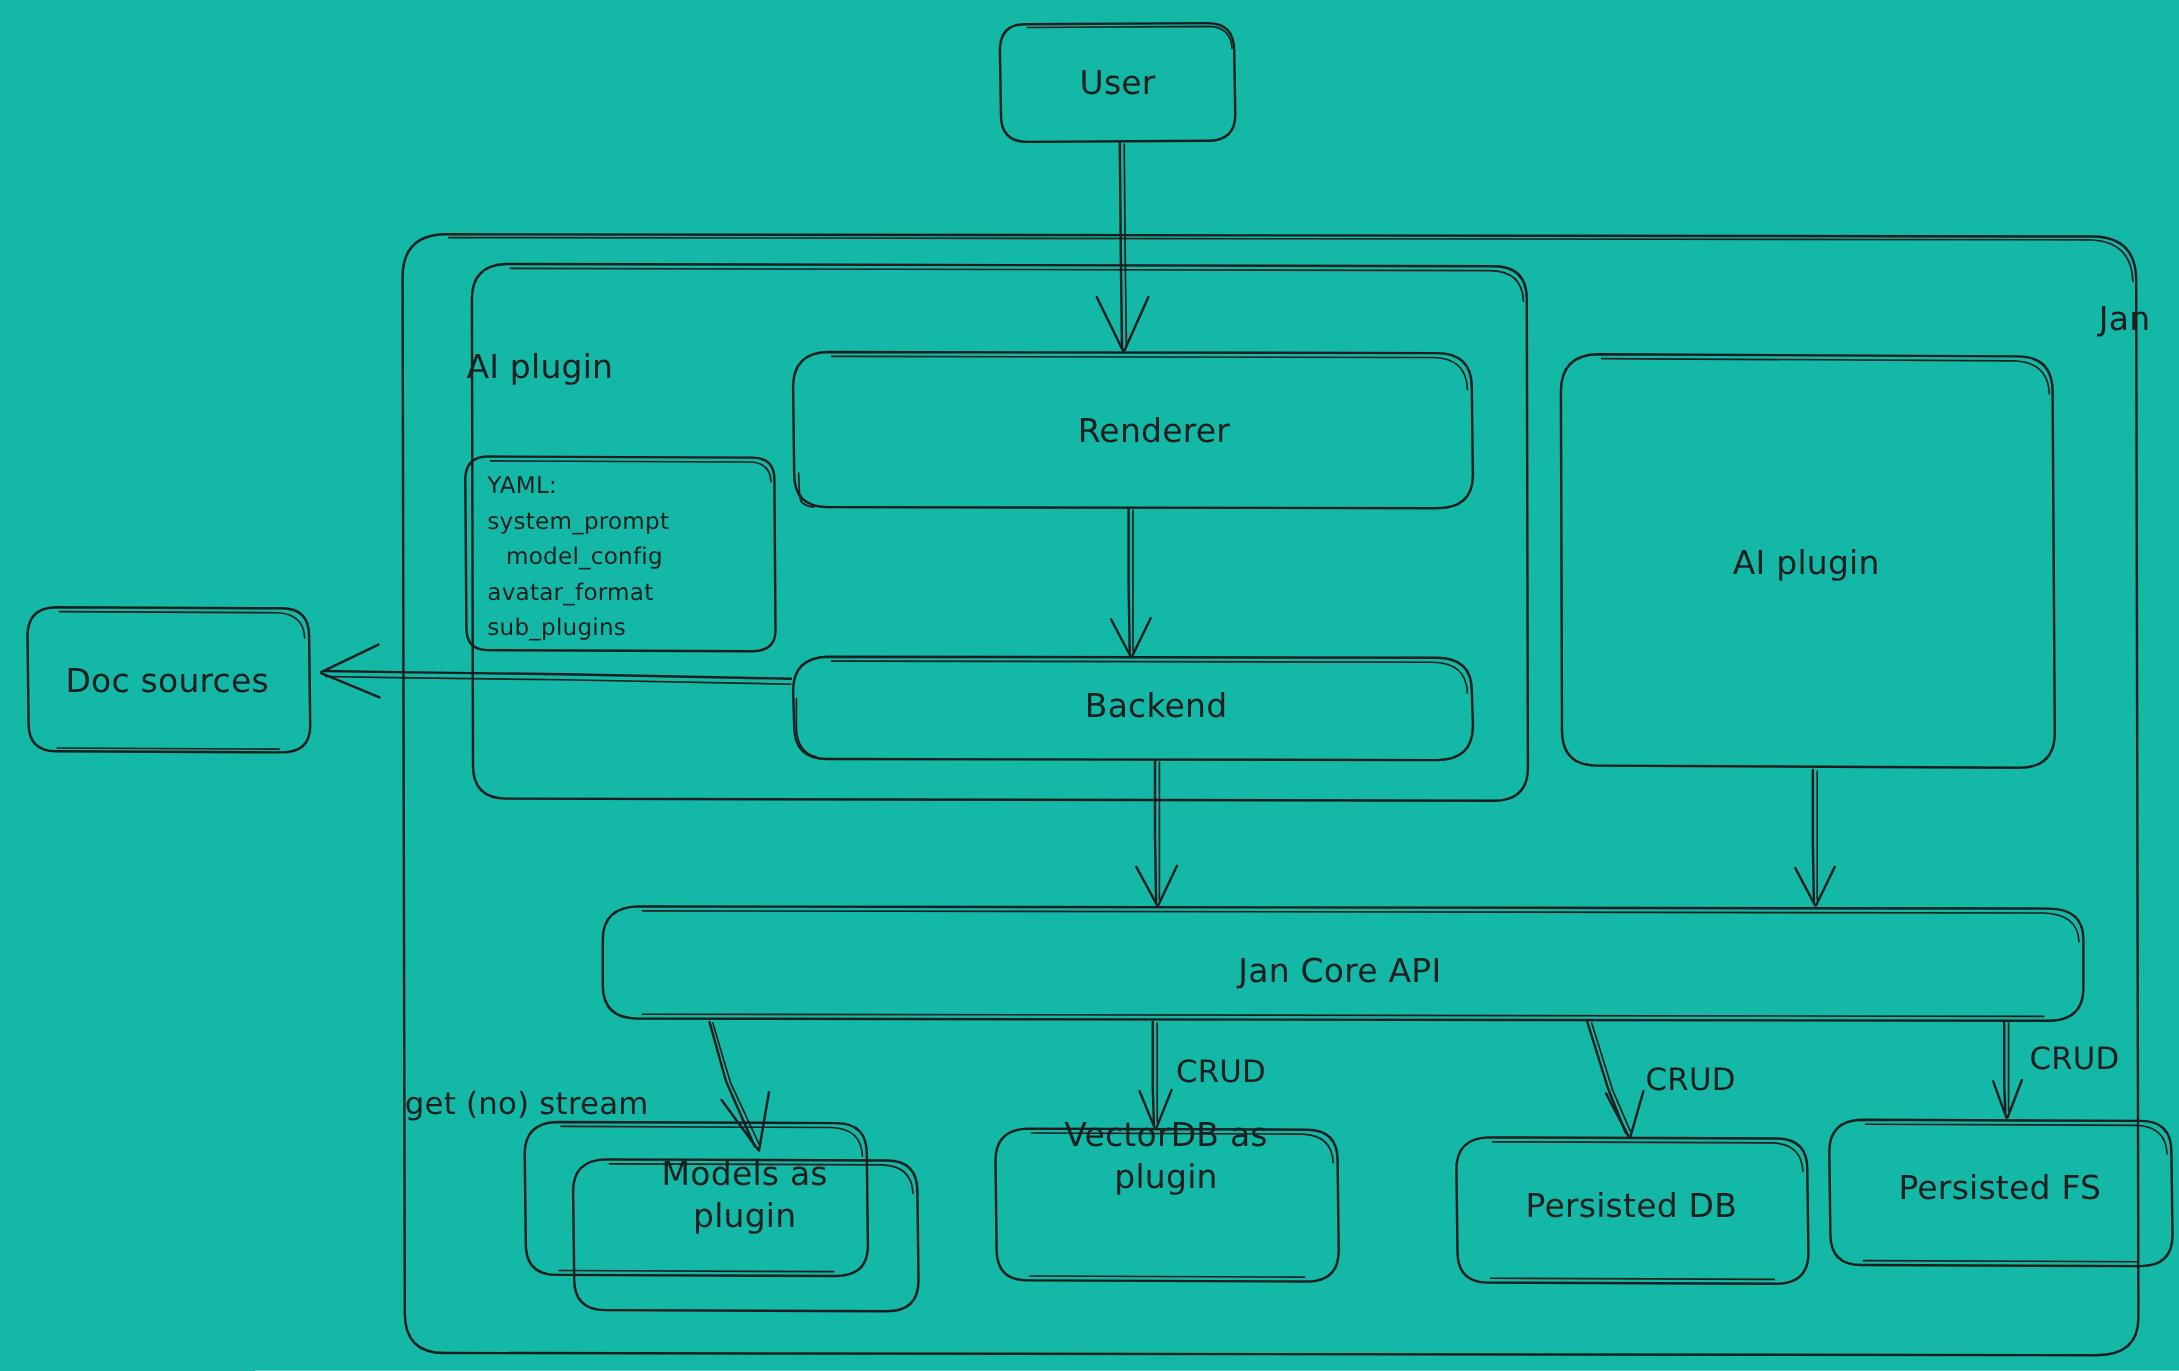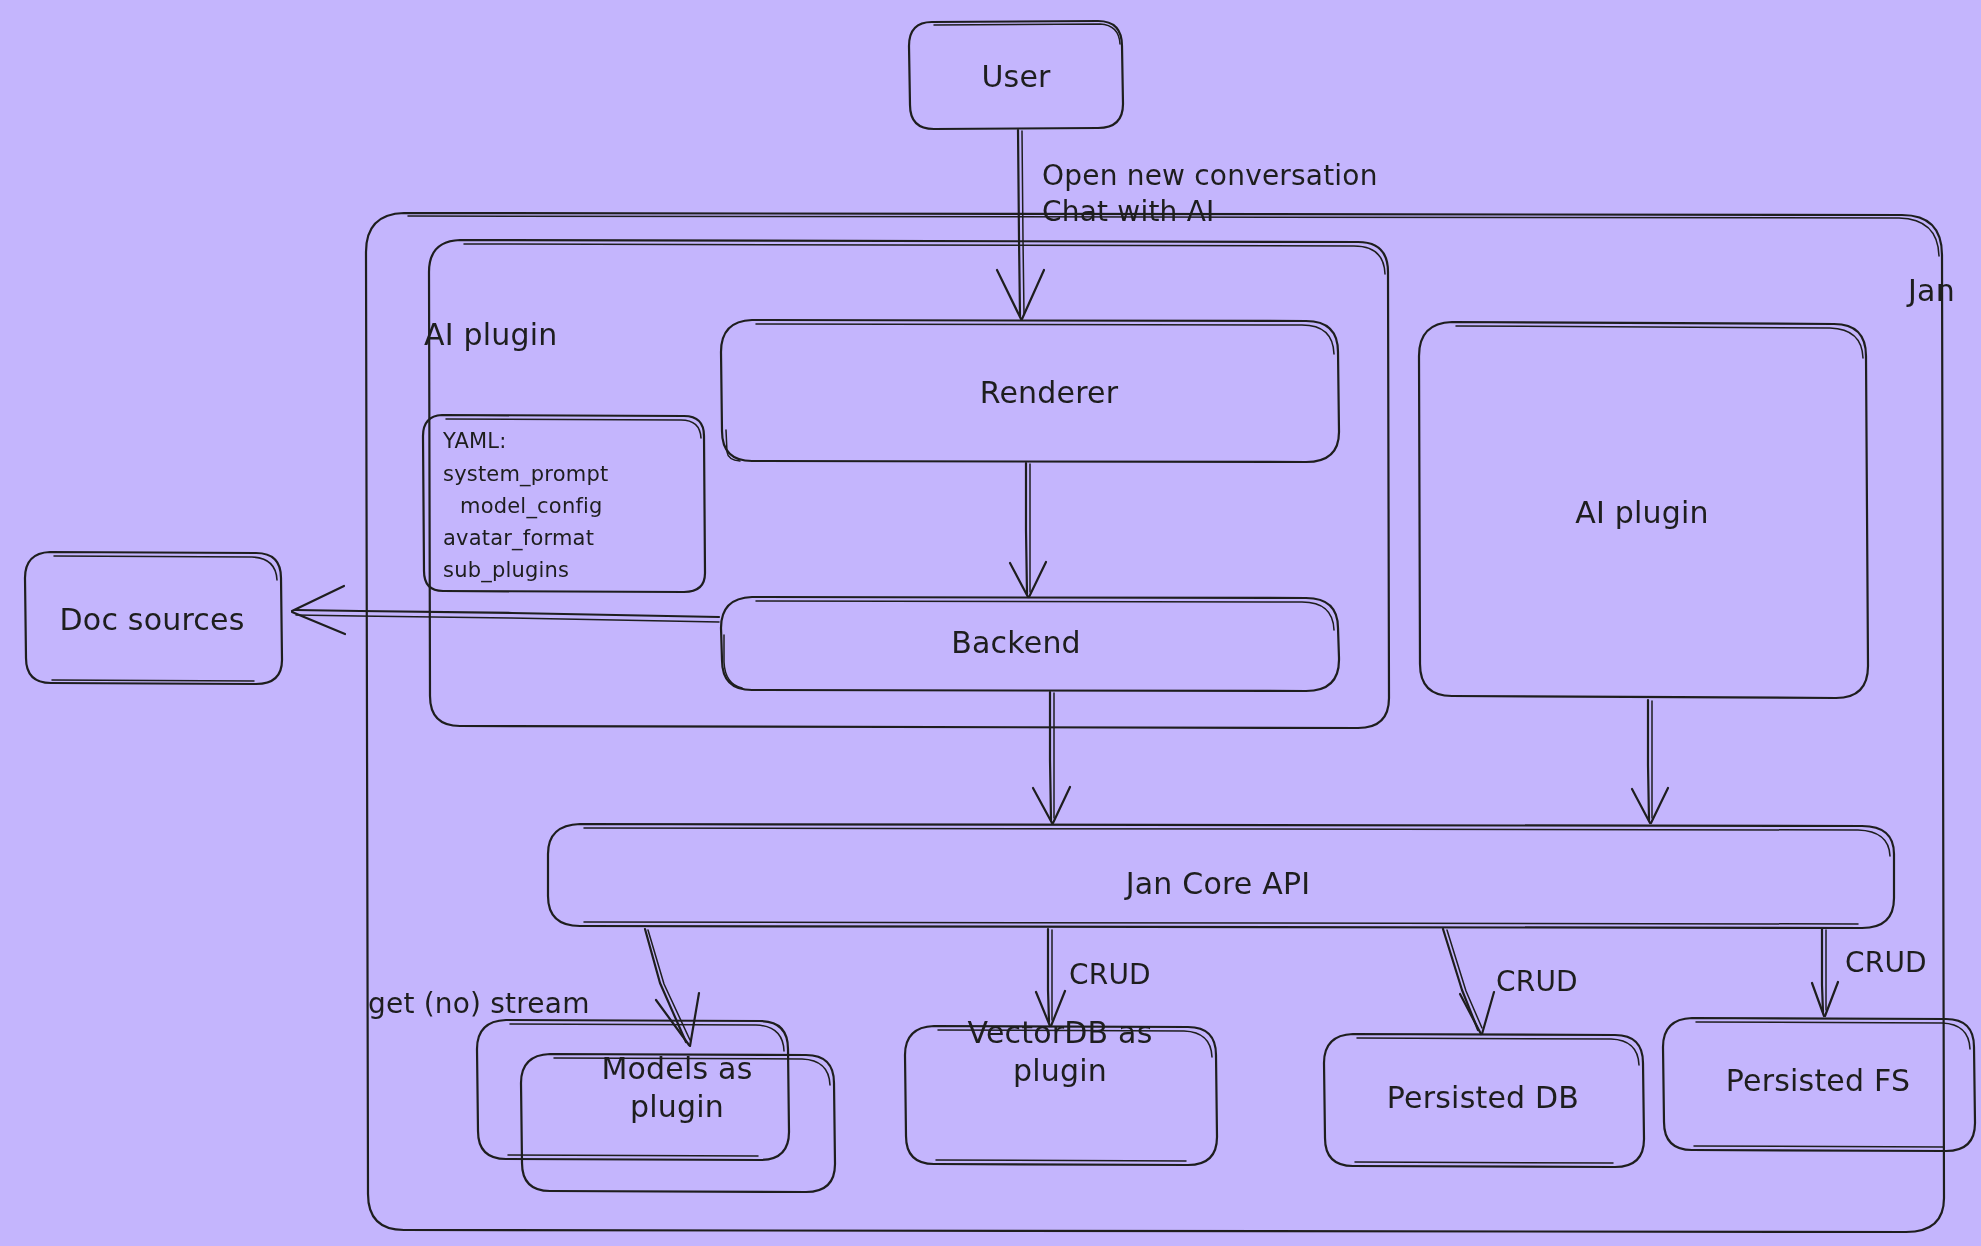--- a/index.html
+++ b/index.html
@@ -10,21 +10,21 @@
   body {
     width: 1981px;
     height: 1246px;
     font-family: "DejaVu Sans", sans-serif;
     overflow: hidden;
   }
   #canvas {
     position: relative;
     width: 1981px;
     height: 1246px;
-    background: #c4b5fd;
+    background: #14b8a6;
   }
   svg#sketch {
     position: absolute;
     left: 0;
     top: 0;
     width: 1981px;
     height: 1246px;
   }
   .stroke {
     fill: none;
@@ -206,30 +206,28 @@
     <g>
       <path class="stroke s2" d="M1692 1018 L1946 1019 Q1974 1019 1974 1047 L1975 1123 Q1975 1151 1946 1151 L1692 1150 Q1664 1150 1664 1122 L1663 1047 Q1663 1019 1692 1018 Z"></path>
       <path class="stroke s15" d="M1696 1022 L1942 1023 Q1969 1024 1970 1049"></path>
       <path class="stroke s15" d="M1694 1146 L1944 1147"></path>
     </g>
 
   </svg>
 
   <div class="lbl node-label" style="left:1016px; top:77px;">User</div>
 
-  <div class="lbl edge-label" style="left:1042px; top:158px;">Open new conversation
-Chat with AI</div>
 
   <div class="lbl group-label" style="left:424px; top:316px;">AI plugin</div>
 
   <div class="lbl group-label" style="left:1884px; top:272px;margin-left:24px;">Jan</div>
 
   <div class="lbl node-label" style="left:1029px; top:393px;margin-left:20px;">Renderer</div>
 
-  <div class="lbl node-label" style="left:1016px; top:643px;">Backend</div>
+  <div class="lbl node-label" style="left:1051px; top:643px;">Backend</div>
 
   <div class="lbl node-label" style="left:1642px; top:513px;">AI plugin</div>
 
   <div class="lbl node-label" style="left:152px; top:620px;">Doc sources</div>
 
   <div class="lbl yaml-label" style="left:443px; top:427px;">YAML:</div>
   <div class="lbl yaml-label" style="left:443px; top:460px;">system_prompt</div>
   <div class="lbl yaml-label" style="left:460px; top:492px;">model_config</div>
   <div class="lbl yaml-label" style="left:443px; top:524px;">avatar_format</div>
   <div class="lbl yaml-label" style="left:443px; top:556px;">sub_plugins</div>

